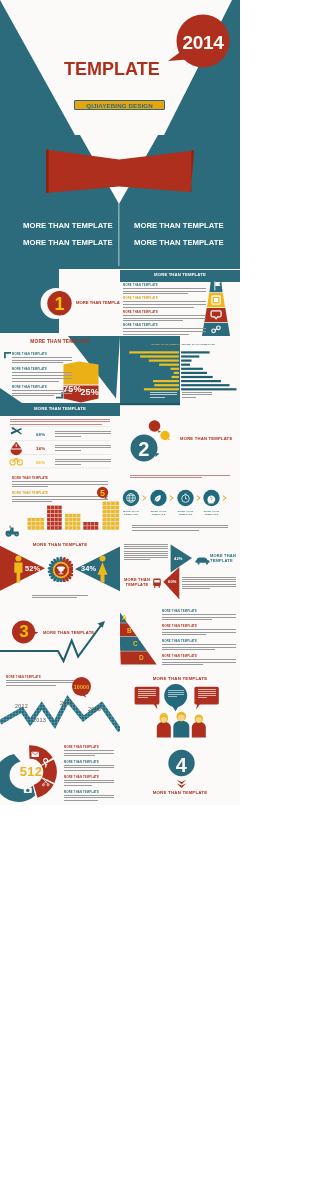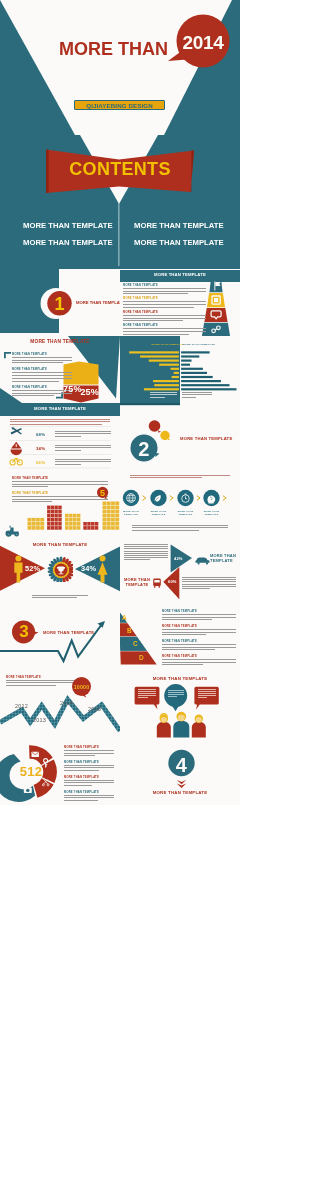--- a/index.html
+++ b/index.html
@@ -13,39 +13,38 @@
 </style>
 </head>
 <body>
 
 <div id="page">
 
 <div class="slide" id="cover" style="left:0;top:0;width:240px;height:135px;background:#2b6b7c;">
   <svg width="240" height="135" viewBox="0 0 240 135" style="position:absolute;left:0;top:0">
     <polygon points="0,0 232,0 164,135 75,135" fill="#fbfaf8"></polygon>
   </svg>
-  <div class="abs ttl" style="left:59px;top:38.5px;font-size:18px;color:#ae2f1d;letter-spacing:0px;">MORE THAN</div>
+  <div class="abs ttl" style="left:64px;top:58.5px;font-size:18px;color:#ae2f1d;letter-spacing:0px;">TEMPLATE</div>
   <svg class="abs" width="66" height="58" style="left:167px;top:13px;">
     <path d="M20,34 L1,48 L26,46 Z" fill="#ae2f1d"></path>
     <circle cx="36" cy="28" r="26.5" fill="#ae2f1d"></circle>
   </svg>
   <div class="abs ttl" style="left:173px;top:32px;width:60px;text-align:center;font-size:19px;color:#fdfbf6;letter-spacing:-.3px;">2014</div>
   <div class="abs" style="left:74px;top:100px;width:91px;height:10px;background:#e8a40c;border-radius:1px;box-sizing:border-box;border:1px solid #2b6b7c;"></div>
   <div class="abs ttl" style="left:74px;top:101.5px;width:91px;text-align:center;font-size:6.2px;color:#2b6b7c;letter-spacing:.1px;">QIJIAYEBING DESIGN</div>
 </div>
 
 <div class="slide" id="contents" style="left:0;top:135px;width:240px;height:134px;background:#2b6b7c;">
   <svg width="240" height="134" viewBox="0 0 240 134" style="position:absolute;left:0;top:0">
     <polygon points="80,0 158,0 119,69" fill="#fbfaf8"></polygon>
     <rect x="118" y="68" width="1.6" height="63" fill="#7fa8b3"></rect>
     <path d="M46,14.5 L119,24.5 L194,15.5 L190.5,57 L119,51.5 L46,58 Z" fill="#ae2f1d"></path>
     <path d="M46,14.5 L48.6,14.9 L48.6,57.6 L46,58 Z" fill="#8c2314"></path>
     <path d="M194,15.5 L191.4,15.8 L191.4,56.8 L190.5,57 Z" fill="#8c2314"></path>
   </svg>
-  <div class="abs ttl" style="left:0;top:23.5px;width:240px;text-align:center;font-size:18px;color:#f2c200;letter-spacing:.3px;">CONTENTS</div>
   <div class="abs ttl" style="left:23px;top:86px;font-size:7.7px;color:#ffffff;letter-spacing:0px;">MORE THAN TEMPLATE</div>
   <div class="abs ttl" style="left:23px;top:103px;font-size:7.7px;color:#ffffff;letter-spacing:0px;">MORE THAN TEMPLATE</div>
   <div class="abs ttl" style="left:134px;top:86px;font-size:7.7px;color:#ffffff;letter-spacing:0px;">MORE THAN TEMPLATE</div>
   <div class="abs ttl" style="left:134px;top:103px;font-size:7.7px;color:#ffffff;letter-spacing:0px;">MORE THAN TEMPLATE</div>
 </div>
 
 <div class="slide" style="left:0;top:269px;width:120px;height:67px;">
   <svg width="120" height="67" viewBox="0 0 120 67" style="position:absolute;left:0;top:0">
     <rect x="0" y="0" width="59" height="64" fill="#2b6b7c"></rect>
     <circle cx="56" cy="34.5" r="15.5" fill="#fbfaf8"></circle>

